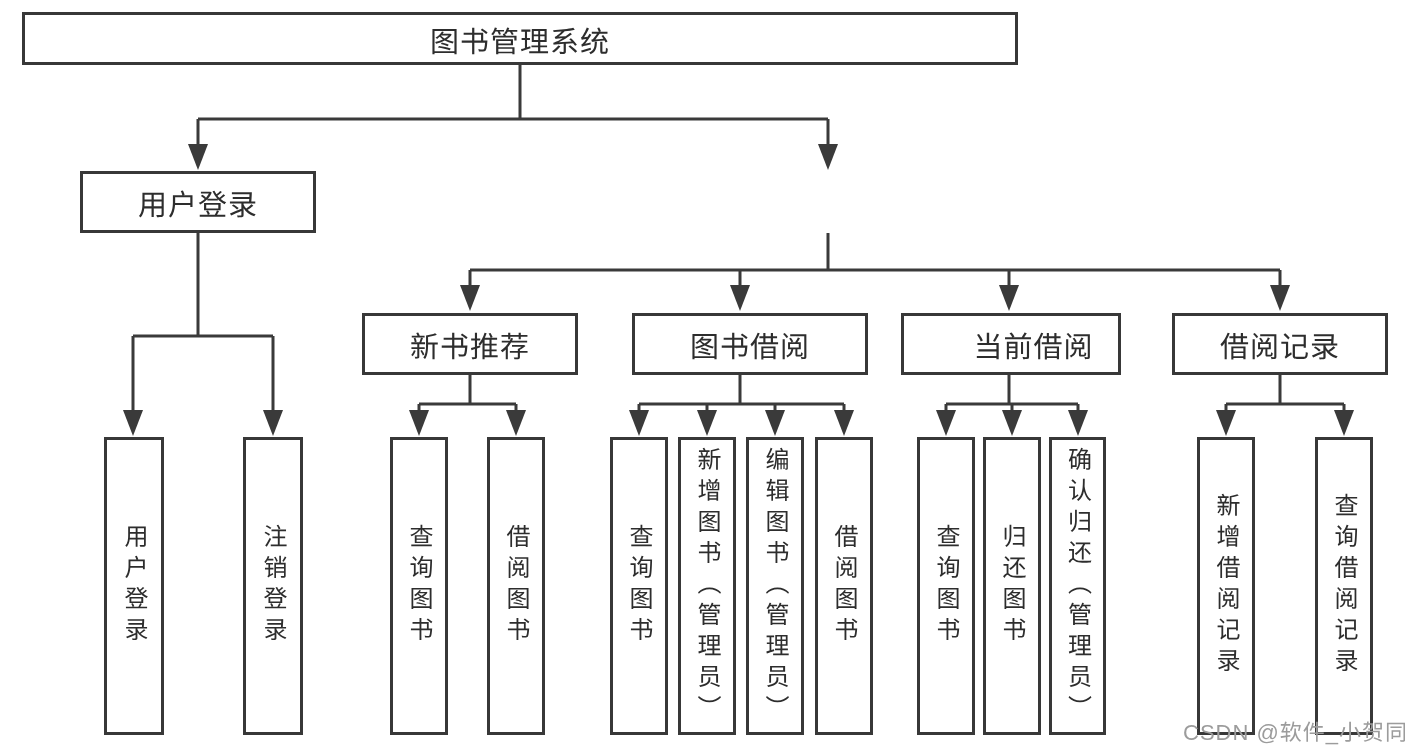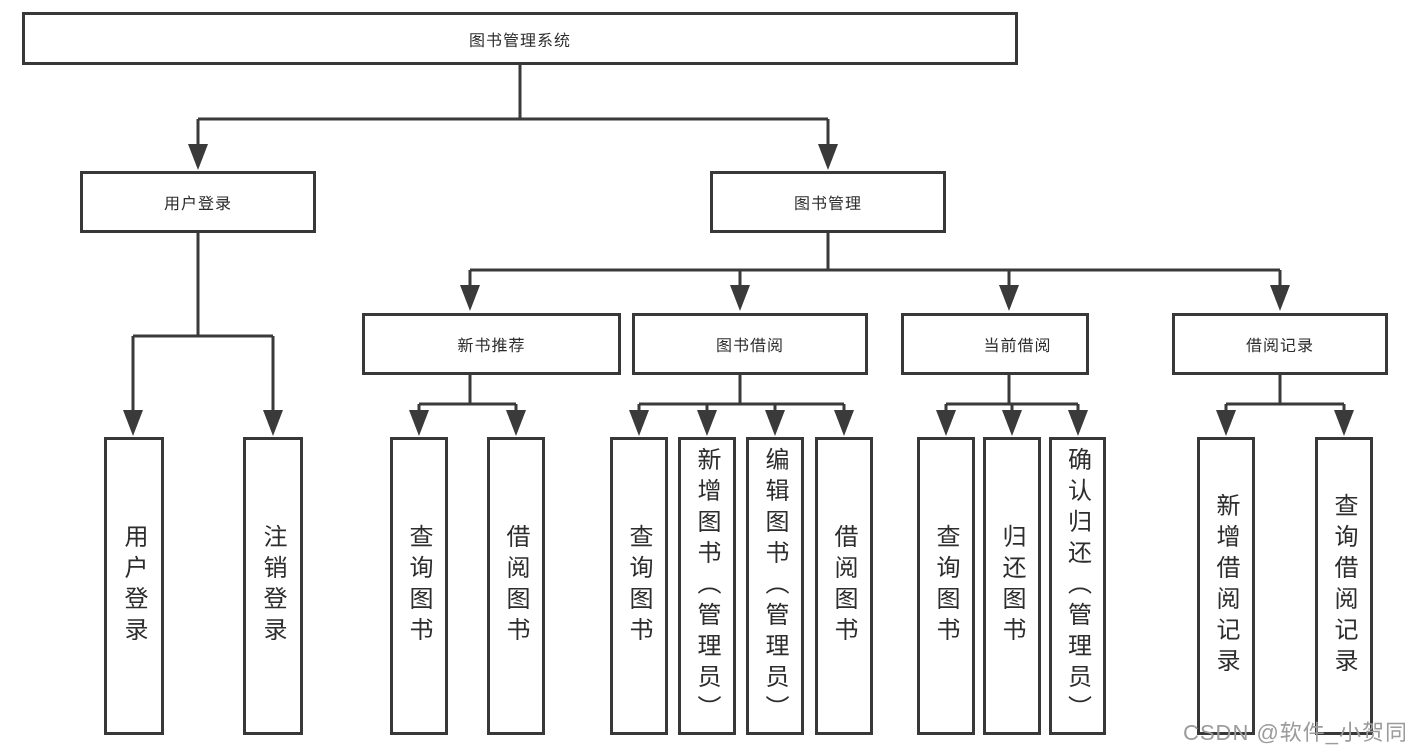--- a/index.html
+++ b/index.html
@@ -16,35 +16,35 @@
     position: absolute;
     box-sizing: border-box;
     border: 3px solid #383838;
     background: #ffffff;
     display: flex;
     align-items: center;
     justify-content: center;
     color: #2d2d2d;
     z-index: 2;
   }
-  .hbox { font-size: 16px; letter-spacing: 1px; white-space: nowrap; }
+  .hbox { font-size: 29px; letter-spacing: 1px; white-space: nowrap; }
   .vbox {
     writing-mode: vertical-rl;
     text-orientation: mixed;
     font-size: 24px;
     letter-spacing: 7px;
     line-height: 1;
   }
   
   .n-root   { left: 22px;   top: 12px;  width: 996px; height: 53px; }
   .n-login  { left: 80px;   top: 171px; width: 236px; height: 62px; }
   .n-mgmt   { left: 710px;  top: 171px; width: 236px; height: 62px; }
-  .n-sec0   { left: 362px;  top: 313px; width: 259px; height: 62px; }
+  .n-sec0   { left: 362px;  top: 313px; width: 216px; height: 62px; }
   .n-sec1   { left: 632px;  top: 313px; width: 236px; height: 62px; }
-  .n-sec2   { left: 901px;  top: 313px; width: 188px; height: 62px; padding-left: 45px; }
+  .n-sec2   { left: 901px;  top: 313px; width: 220px; height: 62px; padding-left: 45px; }
   .n-sec3   { left: 1172px; top: 313px; width: 216px; height: 62px; text-align: center; }
   .leaf     { top: 437px; height: 298px; }
   .l-ul0  { left: 104px;  width: 60px; }
   .l-ul1  { left: 243px;  width: 60px; }
   .l-s0a  { left: 390px;  width: 58px; }
   .l-s0b  { left: 487px;  width: 58px; }
   .l-s1a  { left: 610px;  width: 58px; }
   .l-s1b  { left: 678px;  width: 58px; }
   .l-s1c  { left: 746px;  width: 58px; }
   .l-s1d  { left: 815px;  width: 58px; }
@@ -108,21 +108,20 @@
     <g>
       <path d="M1280 375 V404 M1226 404 H1344 M1226 404 V412 M1344 404 V412" fill="none"></path>
       <polygon stroke="none" points="1216,410 1236,410 1226,436"></polygon>
       <polygon stroke="none" points="1334,410 1354,410 1344,436"></polygon>
     </g>
   </svg>
 
   <div class="box hbox n-root">图书管理系统</div>
 
   <div class="box hbox n-login">用户登录</div>
-  <div class="box hbox n-mgmt">图书管理</div>
 
   <div class="box hbox n-sec0">新书推荐</div>
   <div class="box hbox n-sec1">图书借阅</div>
   <div class="box hbox n-sec2">当前借阅</div>
   <div class="box hbox n-sec3">借阅记录</div>
 
   <div class="box vbox leaf l-ul0">用户登录</div>
   <div class="box vbox leaf l-ul1">注销登录</div>
 
   <div class="box vbox leaf l-s0a">查询图书</div>

